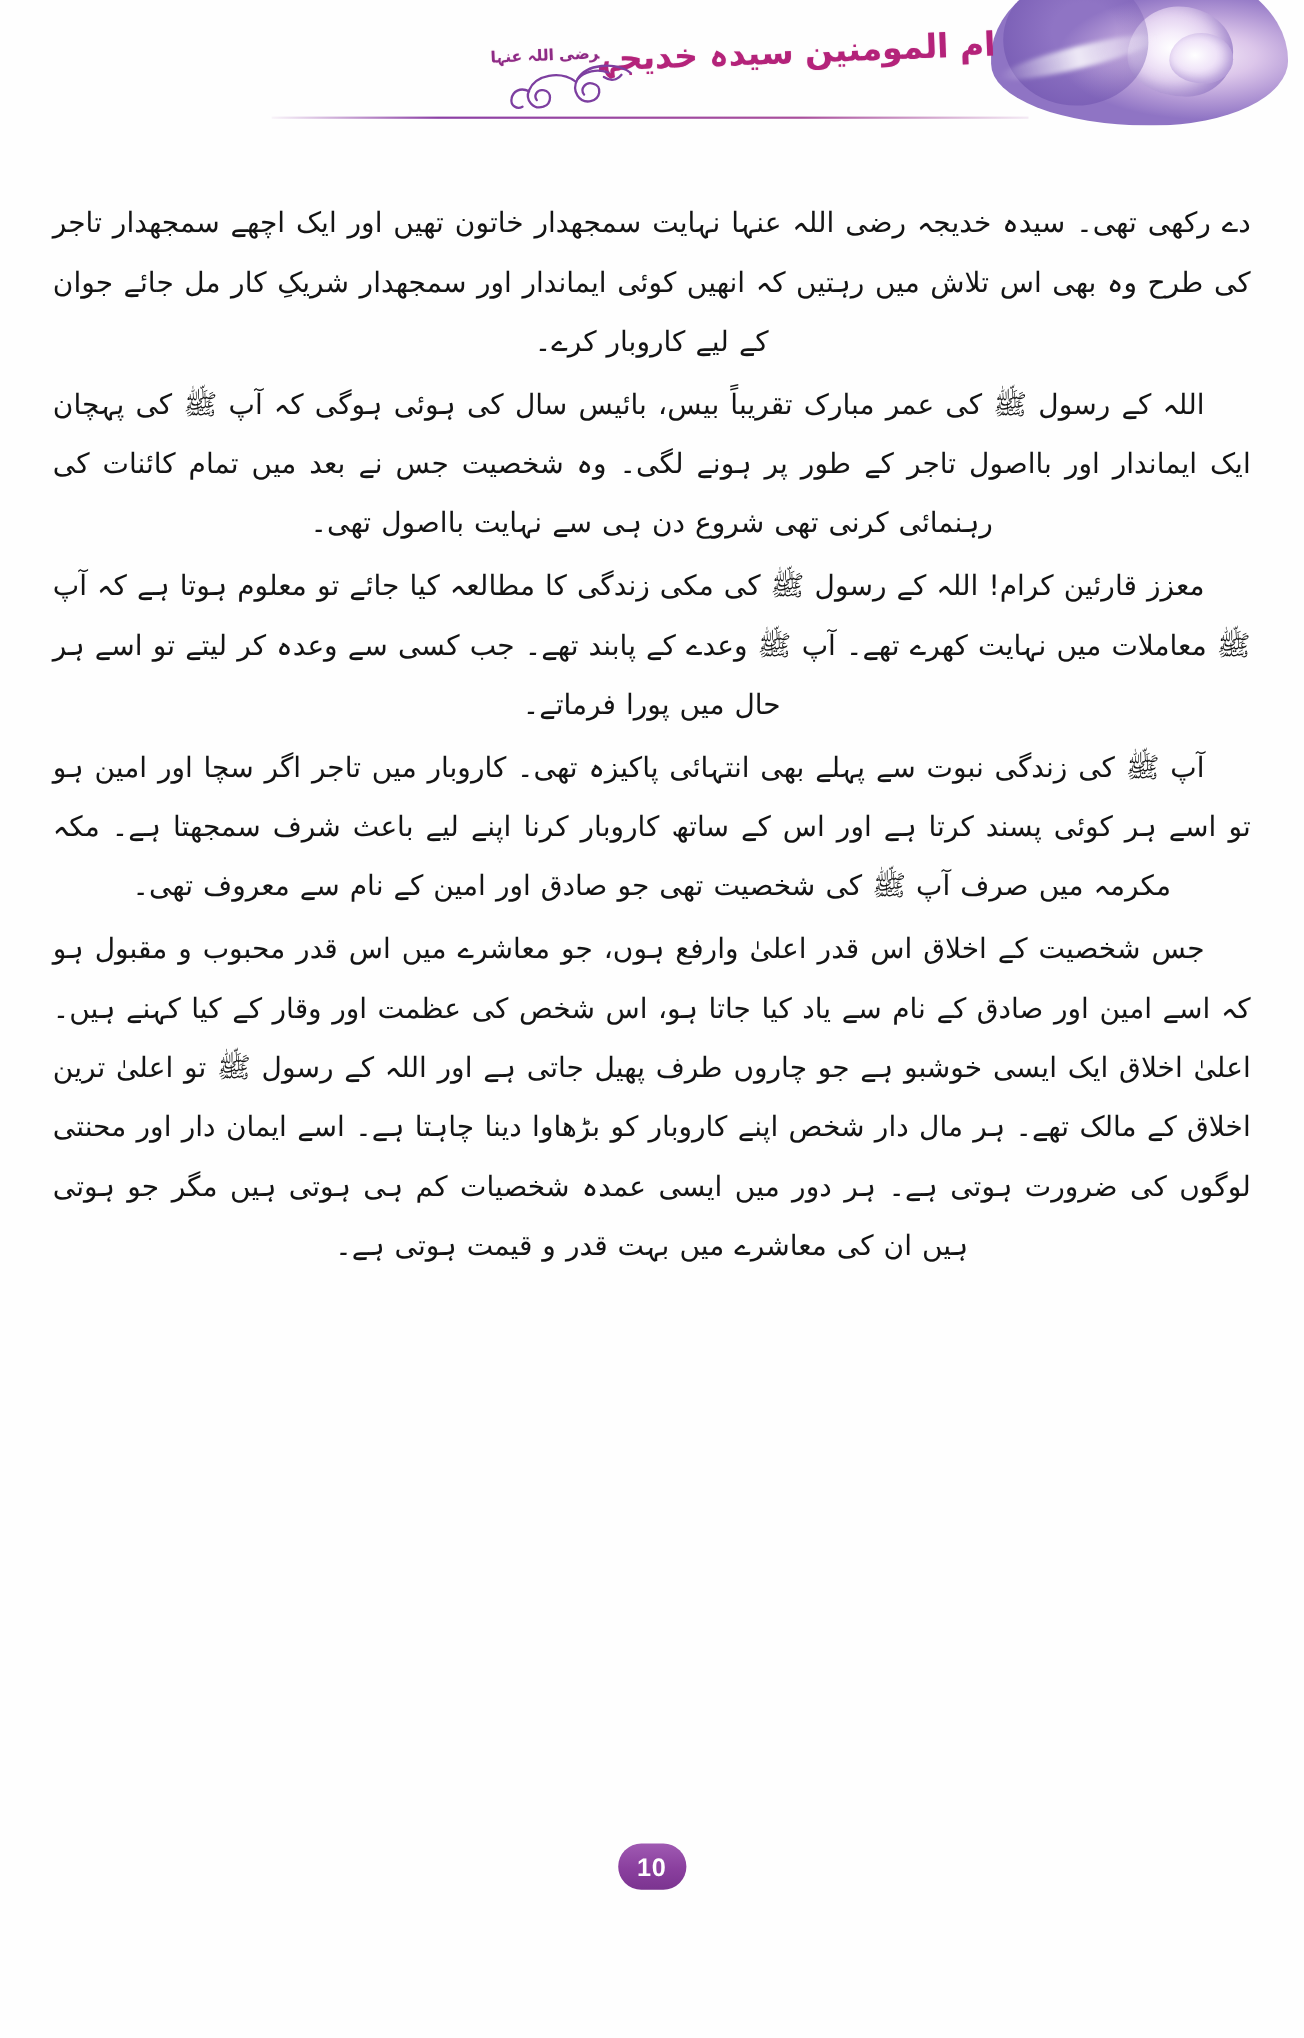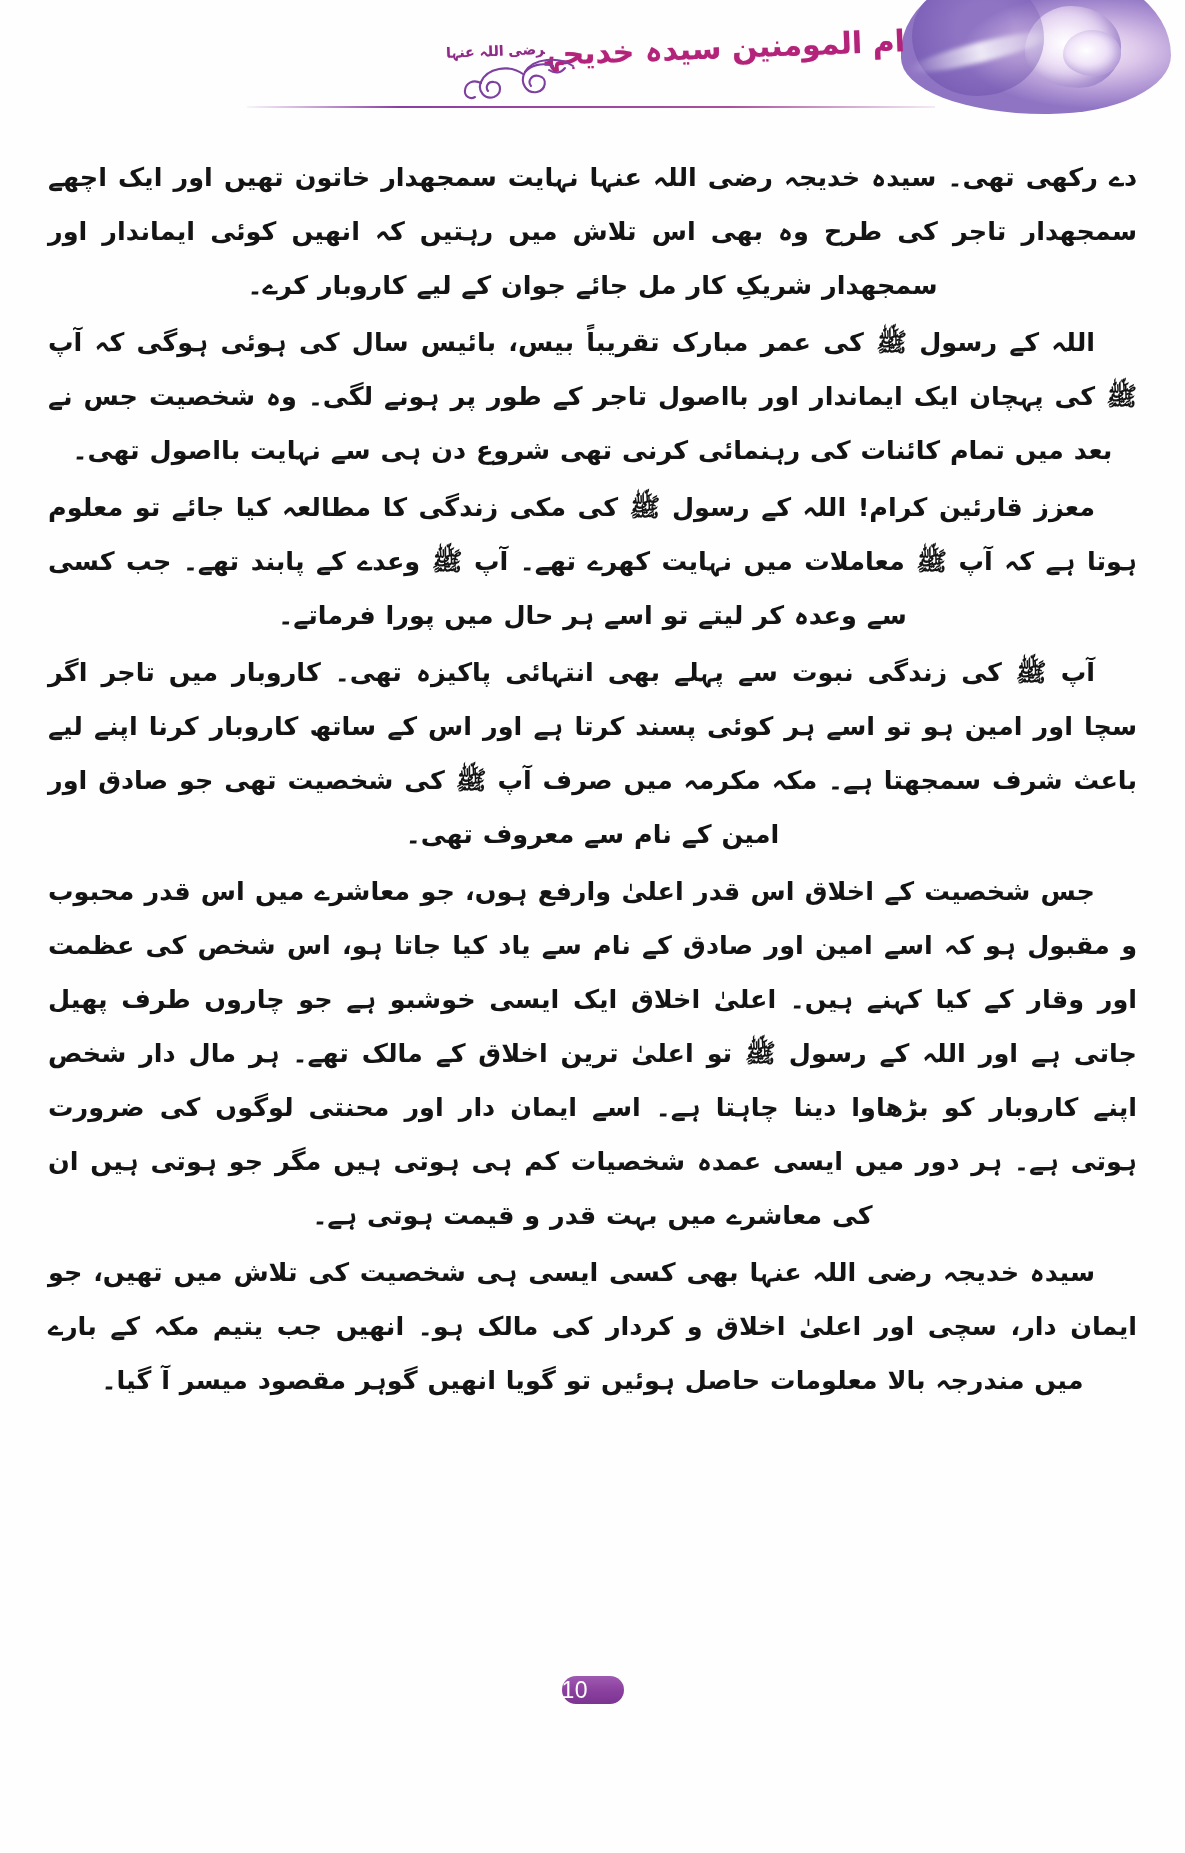--- a/index.html
+++ b/index.html
@@ -126,27 +126,26 @@
     top: 106px;
     right: 250px;
     width: 688px;
     height: 2px;
     background: linear-gradient(90deg, rgba(150,60,160,0.05), #8b3fa5 22%, #a94f9c 70%, rgba(150,60,160,0.1));
   }
 
   
   .content {
     position: absolute;
-    top: 150px;
+    top: 176px;
     right: 48px;
     left: 48px;
     direction: rtl;
     text-align: justify;
     text-align-last: center;
-    font-weight: bold;
   }
 
   .para {
     font-family: "DejaVu Sans", sans-serif;
     font-size: 25.5px;
     line-height: 54px;
     color: #141414;
     margin: 0 0 3px 0;
     text-indent: 42px;
     text-align: justify;
@@ -155,30 +154,30 @@
   }
   .para.first { text-indent: 0; }
 
   
   .page-number {
     position: absolute;
     left: 50%;
     transform: translateX(-50%);
     top: 1676px;
     width: 62px;
-    height: 28px;
+    height: 42px;
     border-radius: 22px;
     background: linear-gradient(180deg, #9f5ab2 0%, #8a3f9e 55%, #7b3490 100%);
     color: #ffffff;
     font-family: "Liberation Sans", sans-serif;
     font-size: 23px;
-    font-weight: 400;
+    font-weight: 700;
     display: flex;
     align-items: center;
-    justify-content: flex-end;
+    justify-content: center;
     letter-spacing: 0.5px;
   }
 </style>
 </head>
 <body>
 
 <div class="page">
 
   <div class="header-band">
 
@@ -205,20 +204,19 @@
 
     <div class="header-rule"></div>
   </div>
 
   <div class="content">
     <p class="para first">دے رکھی تھی۔ سیدہ خدیجہ رضی اللہ عنہا نہایت سمجھدار خاتون تھیں اور ایک اچھے سمجھدار تاجر کی طرح وہ بھی اس تلاش میں رہتیں کہ انھیں کوئی ایماندار اور سمجھدار شریکِ کار مل جائے جوان کے لیے کاروبار کرے۔</p>
     <p class="para">اللہ کے رسول ﷺ کی عمر مبارک تقریباً بیس، بائیس سال کی ہوئی ہوگی کہ آپ ﷺ کی پہچان ایک ایماندار اور بااصول تاجر کے طور پر ہونے لگی۔ وہ شخصیت جس نے بعد میں تمام کائنات کی رہنمائی کرنی تھی شروع دن ہی سے نہایت بااصول تھی۔</p>
     <p class="para">معزز قارئین کرام! اللہ کے رسول ﷺ کی مکی زندگی کا مطالعہ کیا جائے تو معلوم ہوتا ہے کہ آپ ﷺ معاملات میں نہایت کھرے تھے۔ آپ ﷺ وعدے کے پابند تھے۔ جب کسی سے وعدہ کر لیتے تو اسے ہر حال میں پورا فرماتے۔</p>
     <p class="para">آپ ﷺ کی زندگی نبوت سے پہلے بھی انتہائی پاکیزہ تھی۔ کاروبار میں تاجر اگر سچا اور امین ہو تو اسے ہر کوئی پسند کرتا ہے اور اس کے ساتھ کاروبار کرنا اپنے لیے باعث شرف سمجھتا ہے۔ مکہ مکرمہ میں صرف آپ ﷺ کی شخصیت تھی جو صادق اور امین کے نام سے معروف تھی۔</p>
     <p class="para">جس شخصیت کے اخلاق اس قدر اعلیٰ وارفع ہوں، جو معاشرے میں اس قدر محبوب و مقبول ہو کہ اسے امین اور صادق کے نام سے یاد کیا جاتا ہو، اس شخص کی عظمت اور وقار کے کیا کہنے ہیں۔ اعلیٰ اخلاق ایک ایسی خوشبو ہے جو چاروں طرف پھیل جاتی ہے اور اللہ کے رسول ﷺ تو اعلیٰ ترین اخلاق کے مالک تھے۔ ہر مال دار شخص اپنے کاروبار کو بڑھاوا دینا چاہتا ہے۔ اسے ایمان دار اور محنتی لوگوں کی ضرورت ہوتی ہے۔ ہر دور میں ایسی عمدہ شخصیات کم ہی ہوتی ہیں مگر جو ہوتی ہیں ان کی معاشرے میں بہت قدر و قیمت ہوتی ہے۔</p>
-    <p class="para">سیدہ خدیجہ رضی اللہ عنہا بھی کسی ایسی ہی شخصیت کی تلاش میں تھیں، جو ایمان دار، سچی اور اعلیٰ اخلاق و کردار کی مالک ہو۔ انھیں جب یتیم مکہ کے بارے میں مندرجہ بالا معلومات حاصل ہوئیں تو گویا انھیں گوہر مقصود میسر آ گیا۔</p>
   </div>
 
   <div class="page-number">
     <span>10</span>
   </div>
 
 </div>
 
 </body></html>

